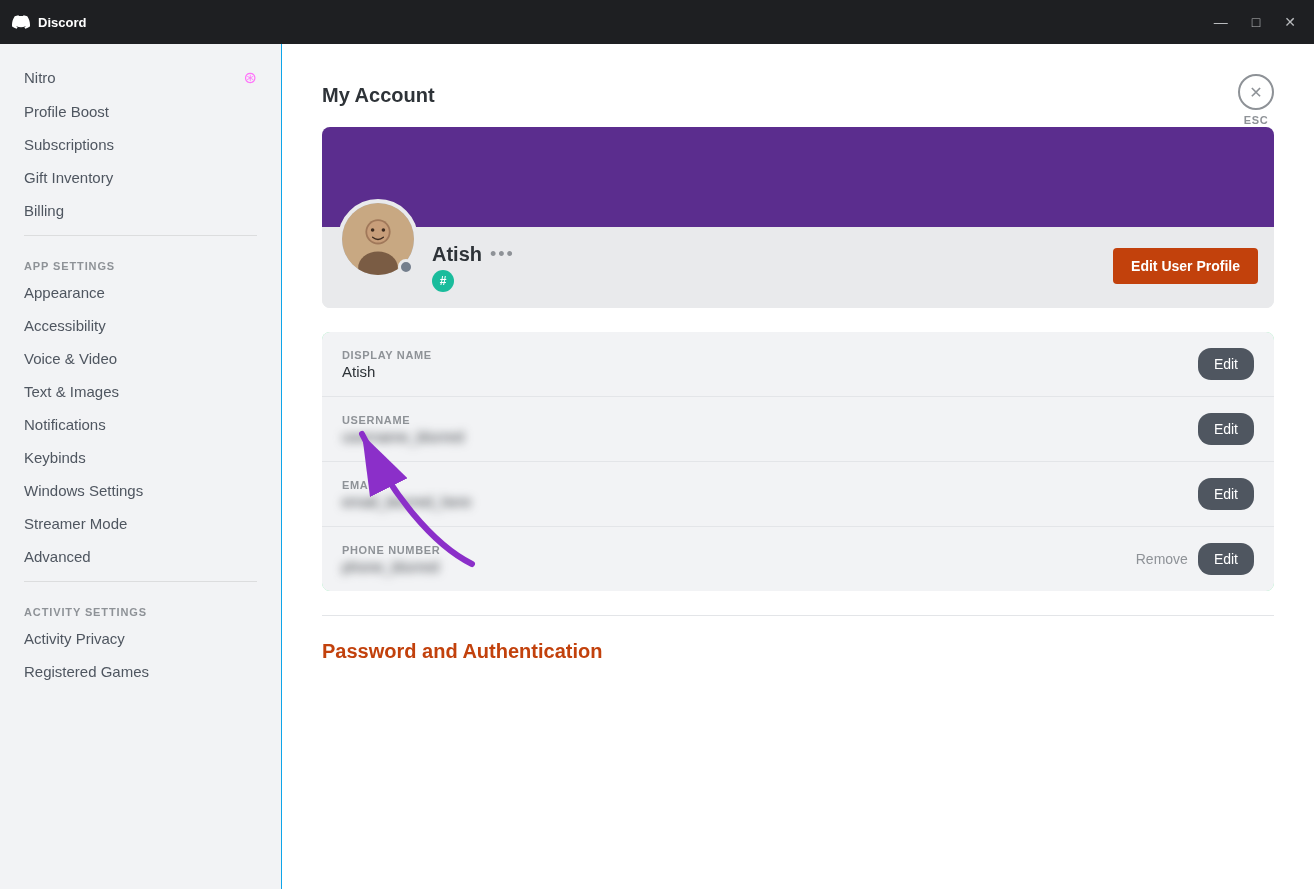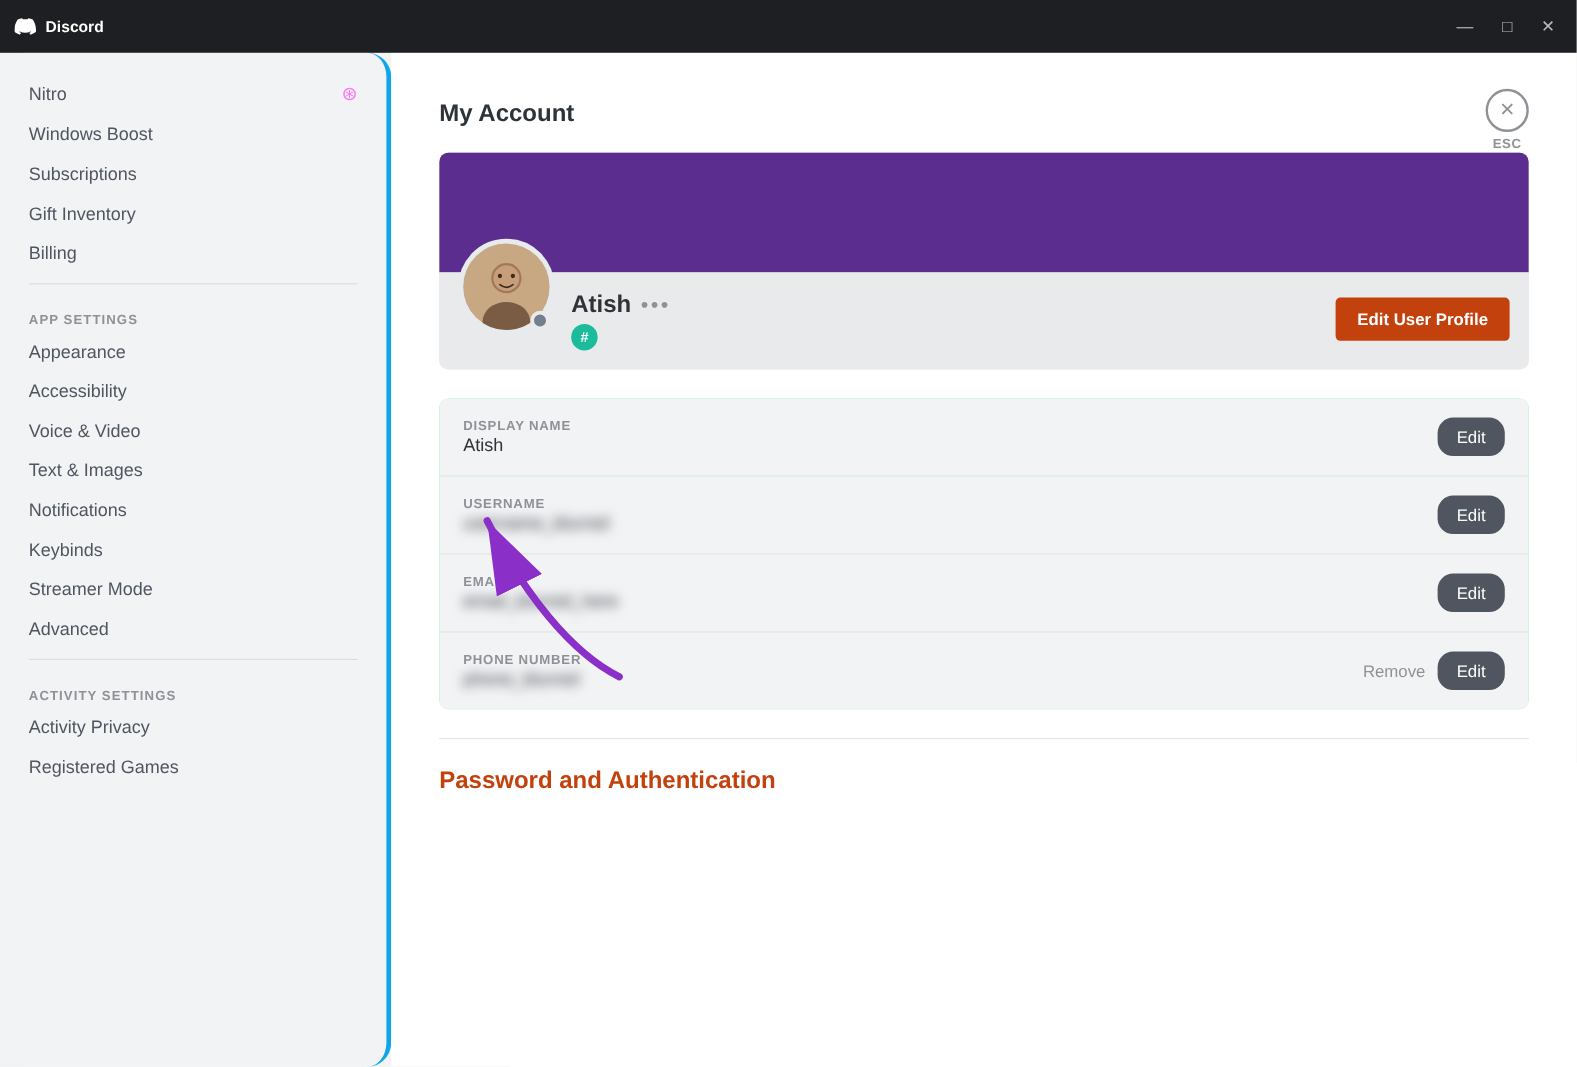--- a/index.html
+++ b/index.html
@@ -51,27 +51,26 @@
 
     
     .app-body {
       display: flex;
       flex: 1;
       overflow: hidden;
     }
 
     
     .sidebar {
-      width: 326px;
+      width: 282px;
       background: #f2f3f5;
       overflow-y: auto;
       padding: 16px 8px;
       flex-shrink: 0;
-      border-right: 4px solid #0ea5e9;
-      border-radius: 20px;
+      border-right: 1px solid #0ea5e9;
     }
     .sidebar-item {
       padding: 8px 16px;
       border-radius: 4px;
       font-size: 15px;
       color: #4f5660;
       cursor: pointer;
       white-space: nowrap;
     }
     .sidebar-section-label {
@@ -342,21 +341,21 @@
 
 <div class="app-body">
 
   <div class="sidebar">
 
     <div class="sidebar-item sidebar-item-with-icon">
       <span>Nitro</span>
       <span class="nitro-icon">⊛</span>
     </div>
     <div class="sidebar-item">
-      <span>Windows Boost</span>
+      <span>Profile Boost</span>
     </div>
     <div class="sidebar-item">
       <span>Subscriptions</span>
     </div>
     <div class="sidebar-item">
       <span>Gift Inventory</span>
     </div>
     <div class="sidebar-item">
       <span>Billing</span>
     </div>
@@ -375,20 +374,23 @@
       <span>Voice &amp; Video</span>
     </div>
     <div class="sidebar-item">
       <span>Text &amp; Images</span>
     </div>
     <div class="sidebar-item">
       <span>Notifications</span>
     </div>
     <div class="sidebar-item">
       <span>Keybinds</span>
+    </div>
+    <div class="sidebar-item">
+      <span>Windows Settings</span>
     </div>
     <div class="sidebar-item">
       <span>Streamer Mode</span>
     </div>
     <div class="sidebar-item">
       <span>Advanced</span>
     </div>
 
     <div class="sidebar-divider"></div>
 

